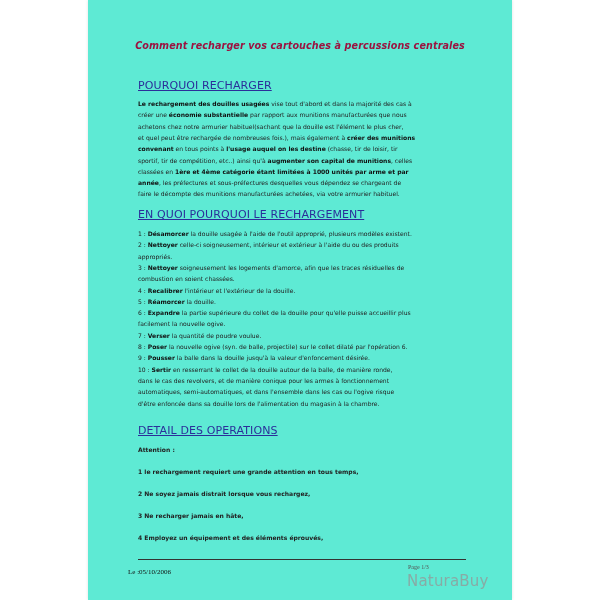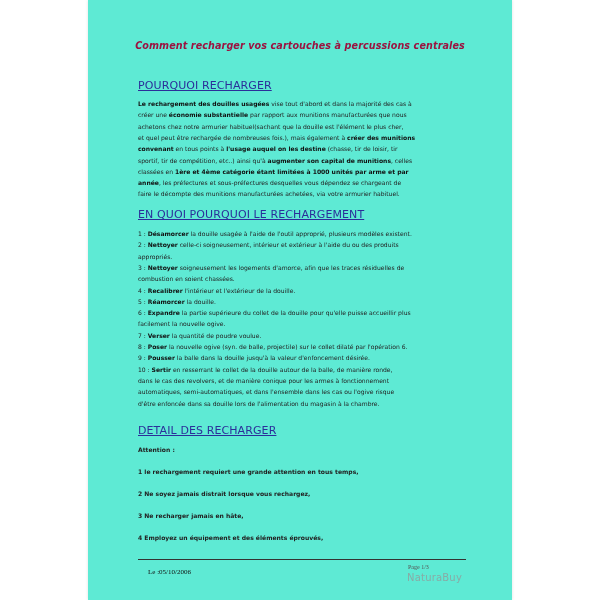--- a/index.html
+++ b/index.html
@@ -23,28 +23,28 @@
     }
     .para {
       position: absolute; left: 50px; width: 340px; font-size: 6.05px; line-height: 11.3px; color: #222;
     }
     .para b { color: #111; }
     .line { position: absolute; white-space: nowrap; }
     .footer-rule {
       position: absolute; left: 50px; top: 559px; width: 328px; height: 1px; background: #333;
     }
     .footer-date {
-      position: absolute; left: 60px; top: 568px; font-family: "Liberation Serif", serif; font-size: 7px; color: #111; text-align: right;
+      position: absolute; left: 40px; top: 568px; font-family: "Liberation Serif", serif; font-size: 7px; color: #111; text-align: right;
     }
     .footer-page {
       position: absolute; left: 320px; top: 564px; font-family: "Liberation Serif", serif; font-size: 6px; color: #555;
     }
     .watermark {
       position: absolute; left: 407px; top: 572px; font-family: "DejaVu Sans", sans-serif;
-      font-size: 10px; color: rgba(150,150,150,0.75); letter-spacing: 0.2px;
+      font-size: 15px; color: rgba(150,150,150,0.75); letter-spacing: 0.2px;
     }
   </style>
 </head>
 <body>
 
 <div class="page">
   <div class="title">Comment recharger vos cartouches à percussions centrales</div>
 
   <div class="heading" style="top:79px">POURQUOI RECHARGER</div>
   <div class="para" style="top:98px">
@@ -72,21 +72,21 @@
     <div class="line" style="top:90.4px">facilement la nouvelle ogive.</div>
     <div class="line" style="top:101.7px">7 : <b>Verser</b> la quantité de poudre voulue.</div>
     <div class="line" style="top:113.0px">8 : <b>Poser</b> la nouvelle ogive (syn. de balle, projectile) sur le collet dilaté par l'opération 6.</div>
     <div class="line" style="top:124.3px">9 : <b>Pousser</b> la balle dans la douille jusqu'à la valeur d'enfoncement désirée.</div>
     <div class="line" style="top:135.6px">10 : <b>Sertir</b> en resserrant le collet de la douille autour de la balle, de manière ronde,</div>
     <div class="line" style="top:146.9px">dans le cas des revolvers, et de manière conique pour les armes à fonctionnement</div>
     <div class="line" style="top:158.2px">automatiques, semi-automatiques,  et dans l'ensemble dans les cas ou l'ogive risque</div>
     <div class="line" style="top:169.5px">d'être enfoncée dans sa douille lors de l'alimentation du magasin à la chambre.</div>
   </div>
 
-  <div class="heading" style="top:424px">DETAIL DES RECHARGER</div>
+  <div class="heading" style="top:424px">DETAIL DES OPERATIONS</div>
   <div class="para" style="top:444px">
     <div class="line" style="top:0px; font-weight:bold">Attention :</div>
     <div class="line" style="top:22px; font-weight:bold">1 le rechargement requiert une grande attention en tous temps,</div>
     <div class="line" style="top:44px; font-weight:bold">2 Ne soyez jamais distrait lorsque vous rechargez,</div>
     <div class="line" style="top:66px; font-weight:bold">3 Ne recharger jamais en hâte,</div>
     <div class="line" style="top:88px; font-weight:bold">4 Employez un équipement et des éléments éprouvés,</div>
   </div>
 
   <div class="footer-rule"></div>
   <div class="footer-date">Le :05/10/2006</div>

